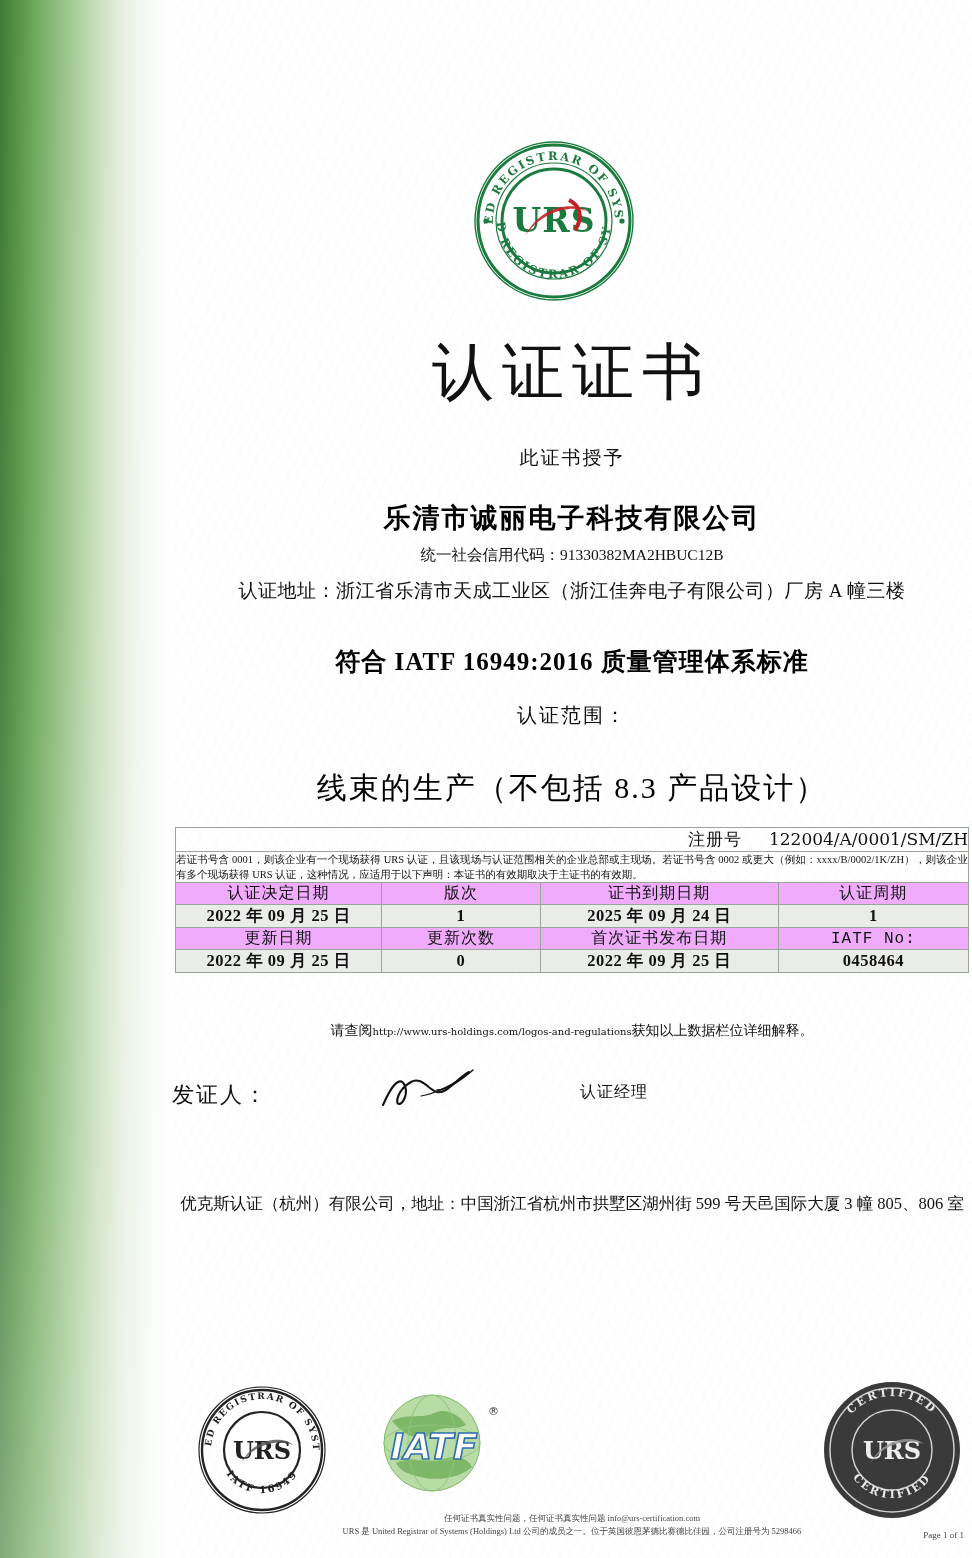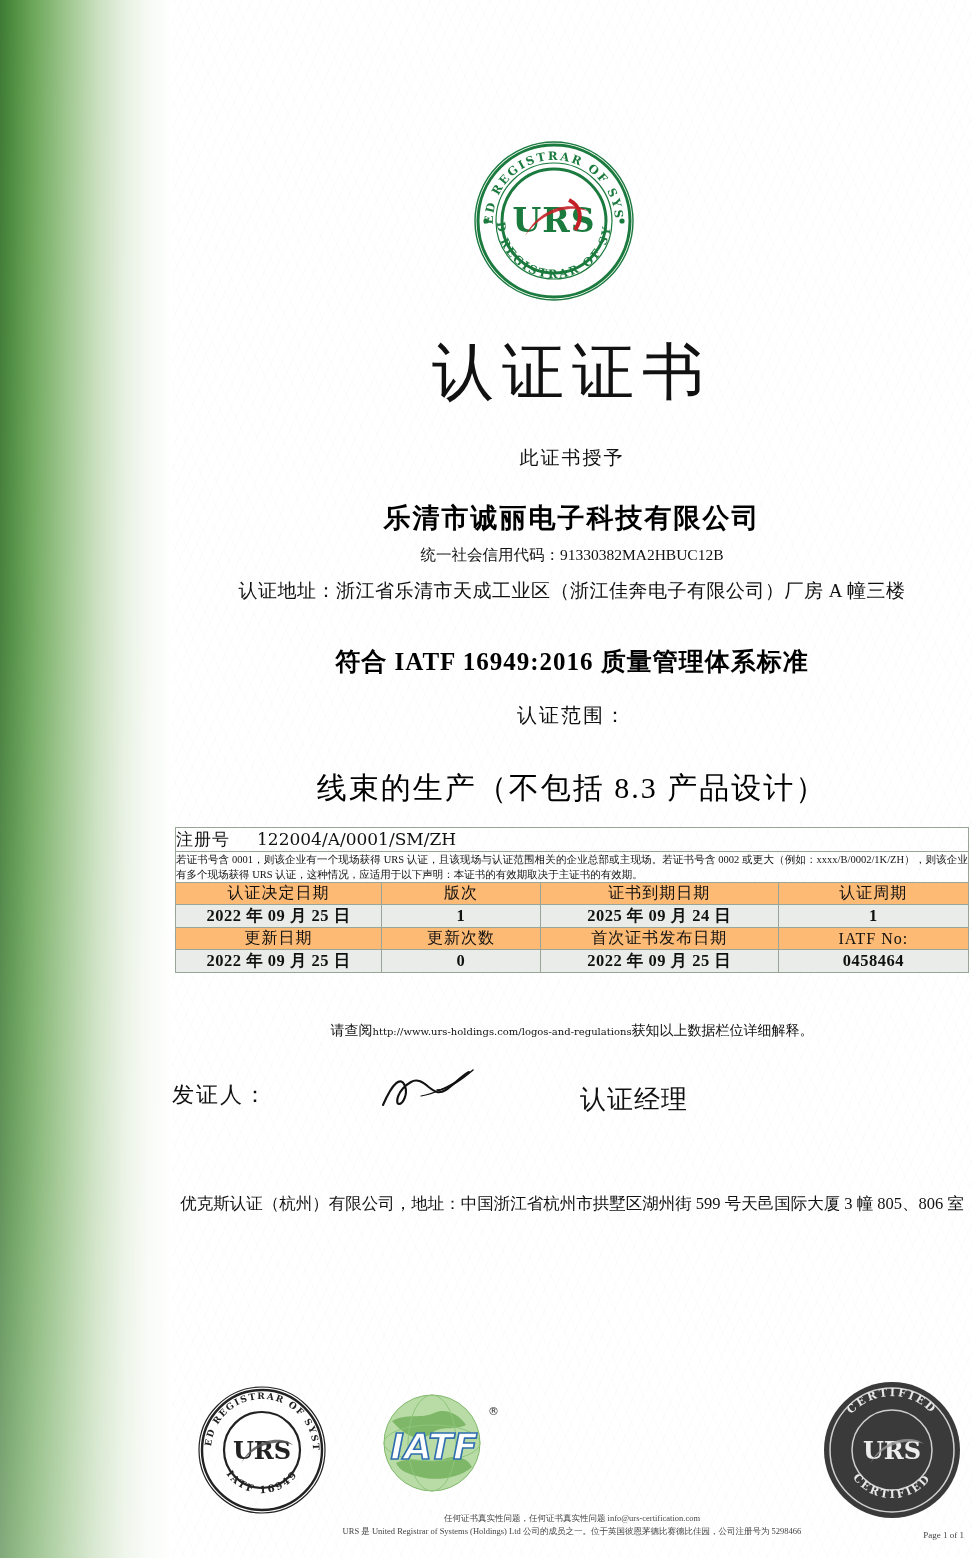--- a/index.html
+++ b/index.html
@@ -148,21 +148,21 @@
     width: 794px;
     border-collapse: collapse;
     font-size: 14px;
     color: #111;
   }
   #data-table td {
     border: 1px solid #9aa59a;
     padding: 0;
   }
   .reg-row td {
-    text-align: left;
+    text-align: right;
     padding: 4px 0 5px 0;
     font-size: 17px;
     font-family: "DejaVu Serif", serif;
   }
   .reg-row .reg-label { letter-spacing: 1px; }
   .note-row td {
     padding: 3px 8px 4px 8px;
     font-size: 10.5px;
     line-height: 1.45;
     text-align: justify;
@@ -174,21 +174,21 @@
     letter-spacing: 1px;
   }
   .val-row td {
     text-align: center;
     font-size: 16.5px;
     padding: 6px 0 7px 0;
     background: #e9ece8;
     font-weight: bold;
     letter-spacing: 0.5px;
   }
-  .hdr-row { background: #fdba74; }
+  .hdr-row { background: #f0abfc; font-family: Liberation Mono, monospace; }
   #table-footnote {
     position: absolute;
     left: 0; top: 1022px;
     width: 800px;
     text-align: center;
     font-size: 14px;
     color: #111;
   }
   #table-footnote .mono { font-family: "DejaVu Serif", serif; font-size: 10px;}
   
@@ -202,21 +202,21 @@
   #signature {
     position: absolute;
     left: 205px;
     top: 1060px;
     width: 120px;
     height: 60px;
   }
   #manager-label {
     position: absolute;
     left: 408px; top: 1082px;
-    font-size: 26px;
+    font-size: 16px;
     color: #111;
     letter-spacing: 1px;
   }
   
   #note-cnca {
     position: absolute;
     left: 0; top: 1157px;
     width: 800px;
     text-align: center;
     font-size: 16.5px;

